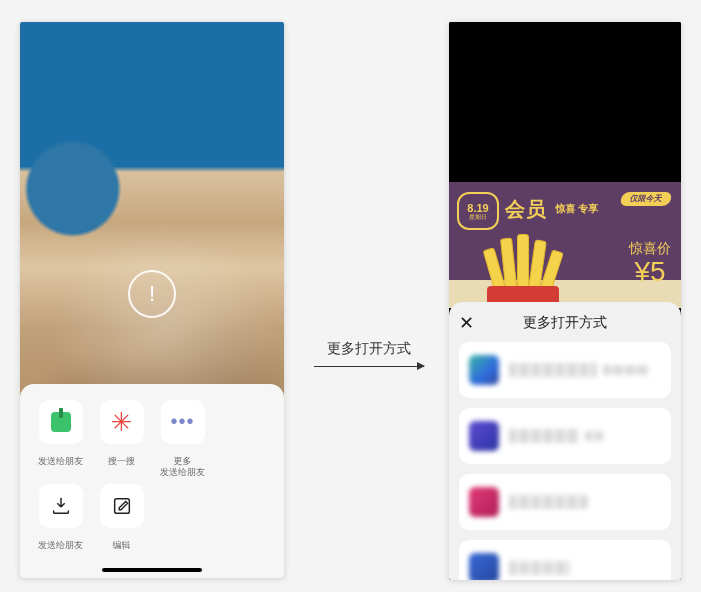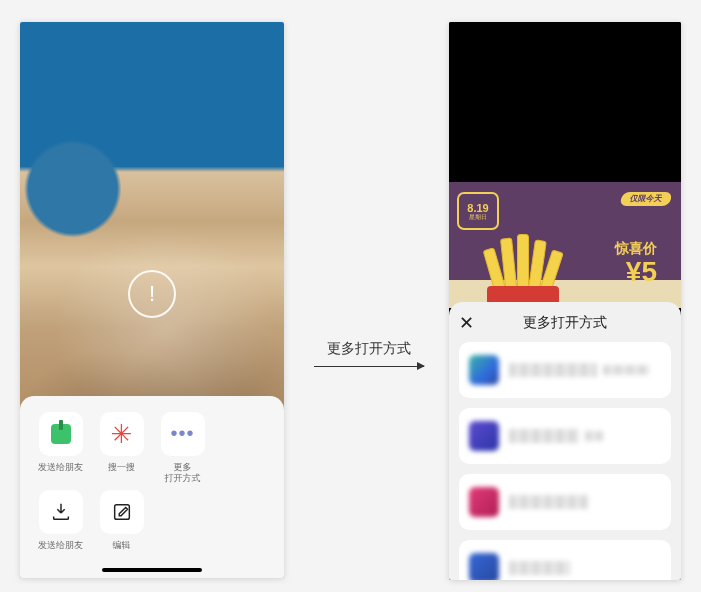--- a/index.html
+++ b/index.html
@@ -50,21 +50,21 @@
     border-top-left-radius:14px;border-top-right-radius:14px;
     padding:16px 10px 0 10px;
   }
   .row{display:flex;gap:0;margin-bottom:6px}
   .cell{flex:0 0 25%;display:flex;flex-direction:column;align-items:center}
   .tile{
     width:44px;height:44px;border-radius:10px;background:#fff;
     display:flex;align-items:center;justify-content:center;
     font-size:20px;
   }
-  .lbl{font-size:9px;color:#6b6b6b;text-align:center;margin-top:6px;line-height:1.25;min-height:22px;white-space:pre-line}
+  .lbl{font-size:9px;color:#6b6b6b;text-align:center;margin-top:12px;line-height:1.25;min-height:22px;white-space:pre-line}
   .cancel{
     margin:2px -10px 0 -10px;
     border-top:1px solid #e7e7e7;
     background:#fff;
     text-align:center;
     font-size:16px;
     color:#222;
     padding:14px 0 16px 0;
   }
   .homebar{height:4px;width:100px;background:#000;border-radius:4px;margin:0 auto 6px auto}
@@ -93,30 +93,30 @@
   
   .phone.right{left:449px;top:22px;width:232px;height:558px;border-radius:2px;background:#000}
   .r-top{height:160px;background:#000}
   .r-banner{
     height:126px;position:relative;overflow:hidden;
     background:linear-gradient(180deg,#5f3e66 0%,#5f3e66 78%,#e9dbb4 78%,#e9dbb4 100%);
   }
   
   .badge819{
     position:absolute;left:8px;top:10px;width:38px;height:34px;
-    border:2px solid #f2cf57;border-radius:7px;color:#f2cf57;
+    border:2px solid #f2cf57;border-radius:12px;color:#f2cf57;
     font-size:11px;line-height:1.1;font-weight:700;
     display:flex;flex-direction:column;align-items:center;justify-content:center;
   }
   .badge819 .sm{font-size:6px;font-weight:400}
   .mem{position:absolute;left:56px;top:14px;color:#f2cf57;font-weight:700}
   .mem .big{font-size:20px;letter-spacing:1px}
   .mem .pill{display:inline-block;vertical-align:4px;margin-left:4px;font-size:10px;line-height:1.1}
   .tag{position:absolute;right:10px;top:10px;width:50px;height:14px;background:#f2cf57;border-radius:8px;transform:skew(-14deg);font-size:8px;color:#5f3e66;text-align:center;line-height:14px;font-weight:700}
-  .price{position:absolute;right:24px;bottom:22px;color:#f2cf57;font-weight:700;text-align:right}
+  .price{position:absolute;right:10px;bottom:22px;color:#f2cf57;font-weight:400;text-align:center}
   .price .ptxt{font-size:14px}
   .price .pnum{font-size:28px;line-height:1}
   
   .fries{position:absolute;left:22px;bottom:-22px;width:104px;height:90px;}
   .fries .box{position:absolute;left:16px;bottom:0;width:72px;height:44px;background:#d43b35;border-radius:4px 4px 14px 14px}
   .fry{position:absolute;bottom:34px;width:10px;background:#f4d24a;border:1px solid #e0b62e;border-radius:3px}
   .fry.f1{left:18px;height:46px;transform:rotate(-16deg)}
   .fry.f2{left:32px;height:56px;transform:rotate(-6deg)}
   .fry.f3{left:46px;height:60px}
   .fry.f4{left:60px;height:54px;transform:rotate(8deg)}
@@ -167,21 +167,21 @@
         <div class="tile">
             <span class="ic-star">✳</span>
           </div>
         <div class="lbl">搜一搜</div>
       </div>
       <div class="cell">
         <div class="tile">
             <span class="ic-more">•••</span>
           </div>
         <div class="lbl">更多
-打开方式</div>
+发送给朋友</div>
       </div>
     </div>
 
     <div class="row">
       <div class="cell">
         <div class="tile ic-out">
           <svg viewBox="0 0 24 24">
               <path d="M12 3v10m0 0 4-4m-4 4-4-4M4 17v2a1 1 0 0 0 1 1h14a1 1 0 0 0 1-1v-2"></path>
             </svg>
         </div>
@@ -207,20 +207,25 @@
   <div class="cap">更多打开方式</div>
   <div class="arrow-line"></div>
 </div>
 
 <div class="phone right">
   <div class="r-top"></div>
   <div class="r-banner">
     <div class="badge819">
       <span>8.19</span>
       <span class="sm">星期日</span>
+    </div>
+    <div class="mem">
+      <span class="big">会员</span>
+      <span class="pill">惊喜
+专享</span>
     </div>
     <div class="tag">仅限今天</div>
     <div class="price">
       <div class="ptxt">惊喜价</div>
       <div class="pnum">¥5</div>
     </div>
     <div class="fries">
       <div class="fry f1"></div>
         <div class="fry f2"></div>
         <div class="fry f3"></div>

